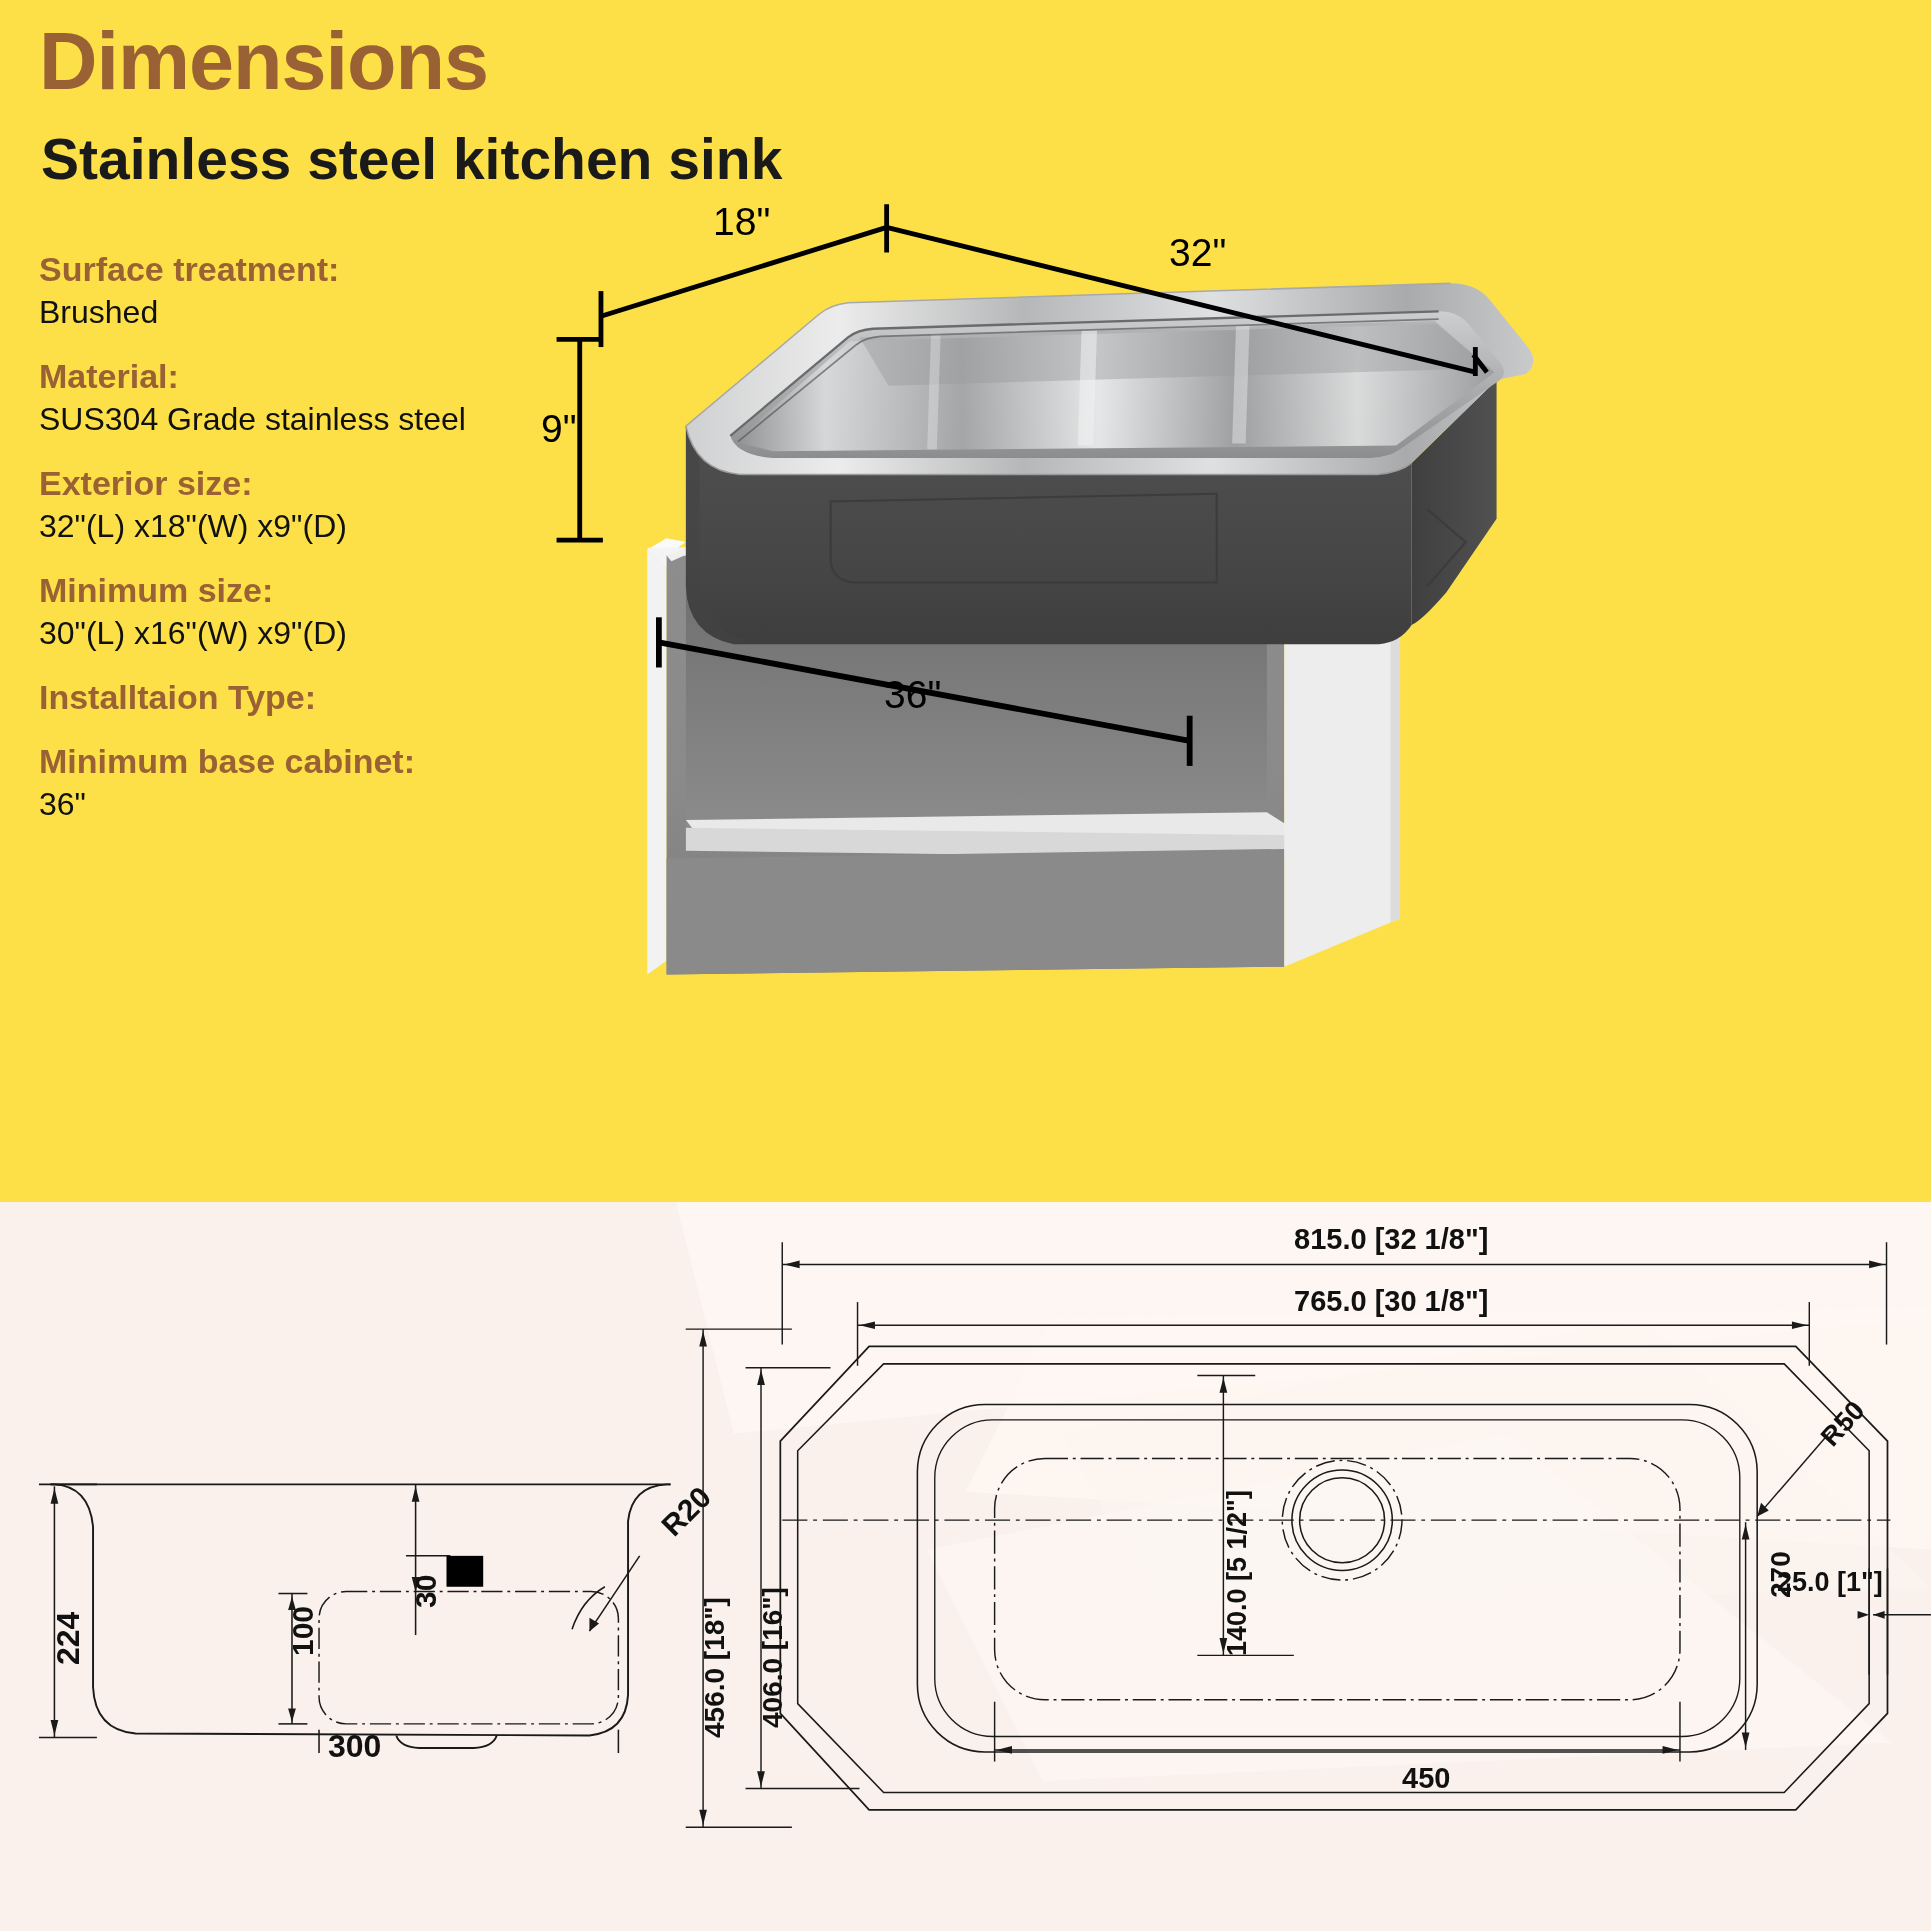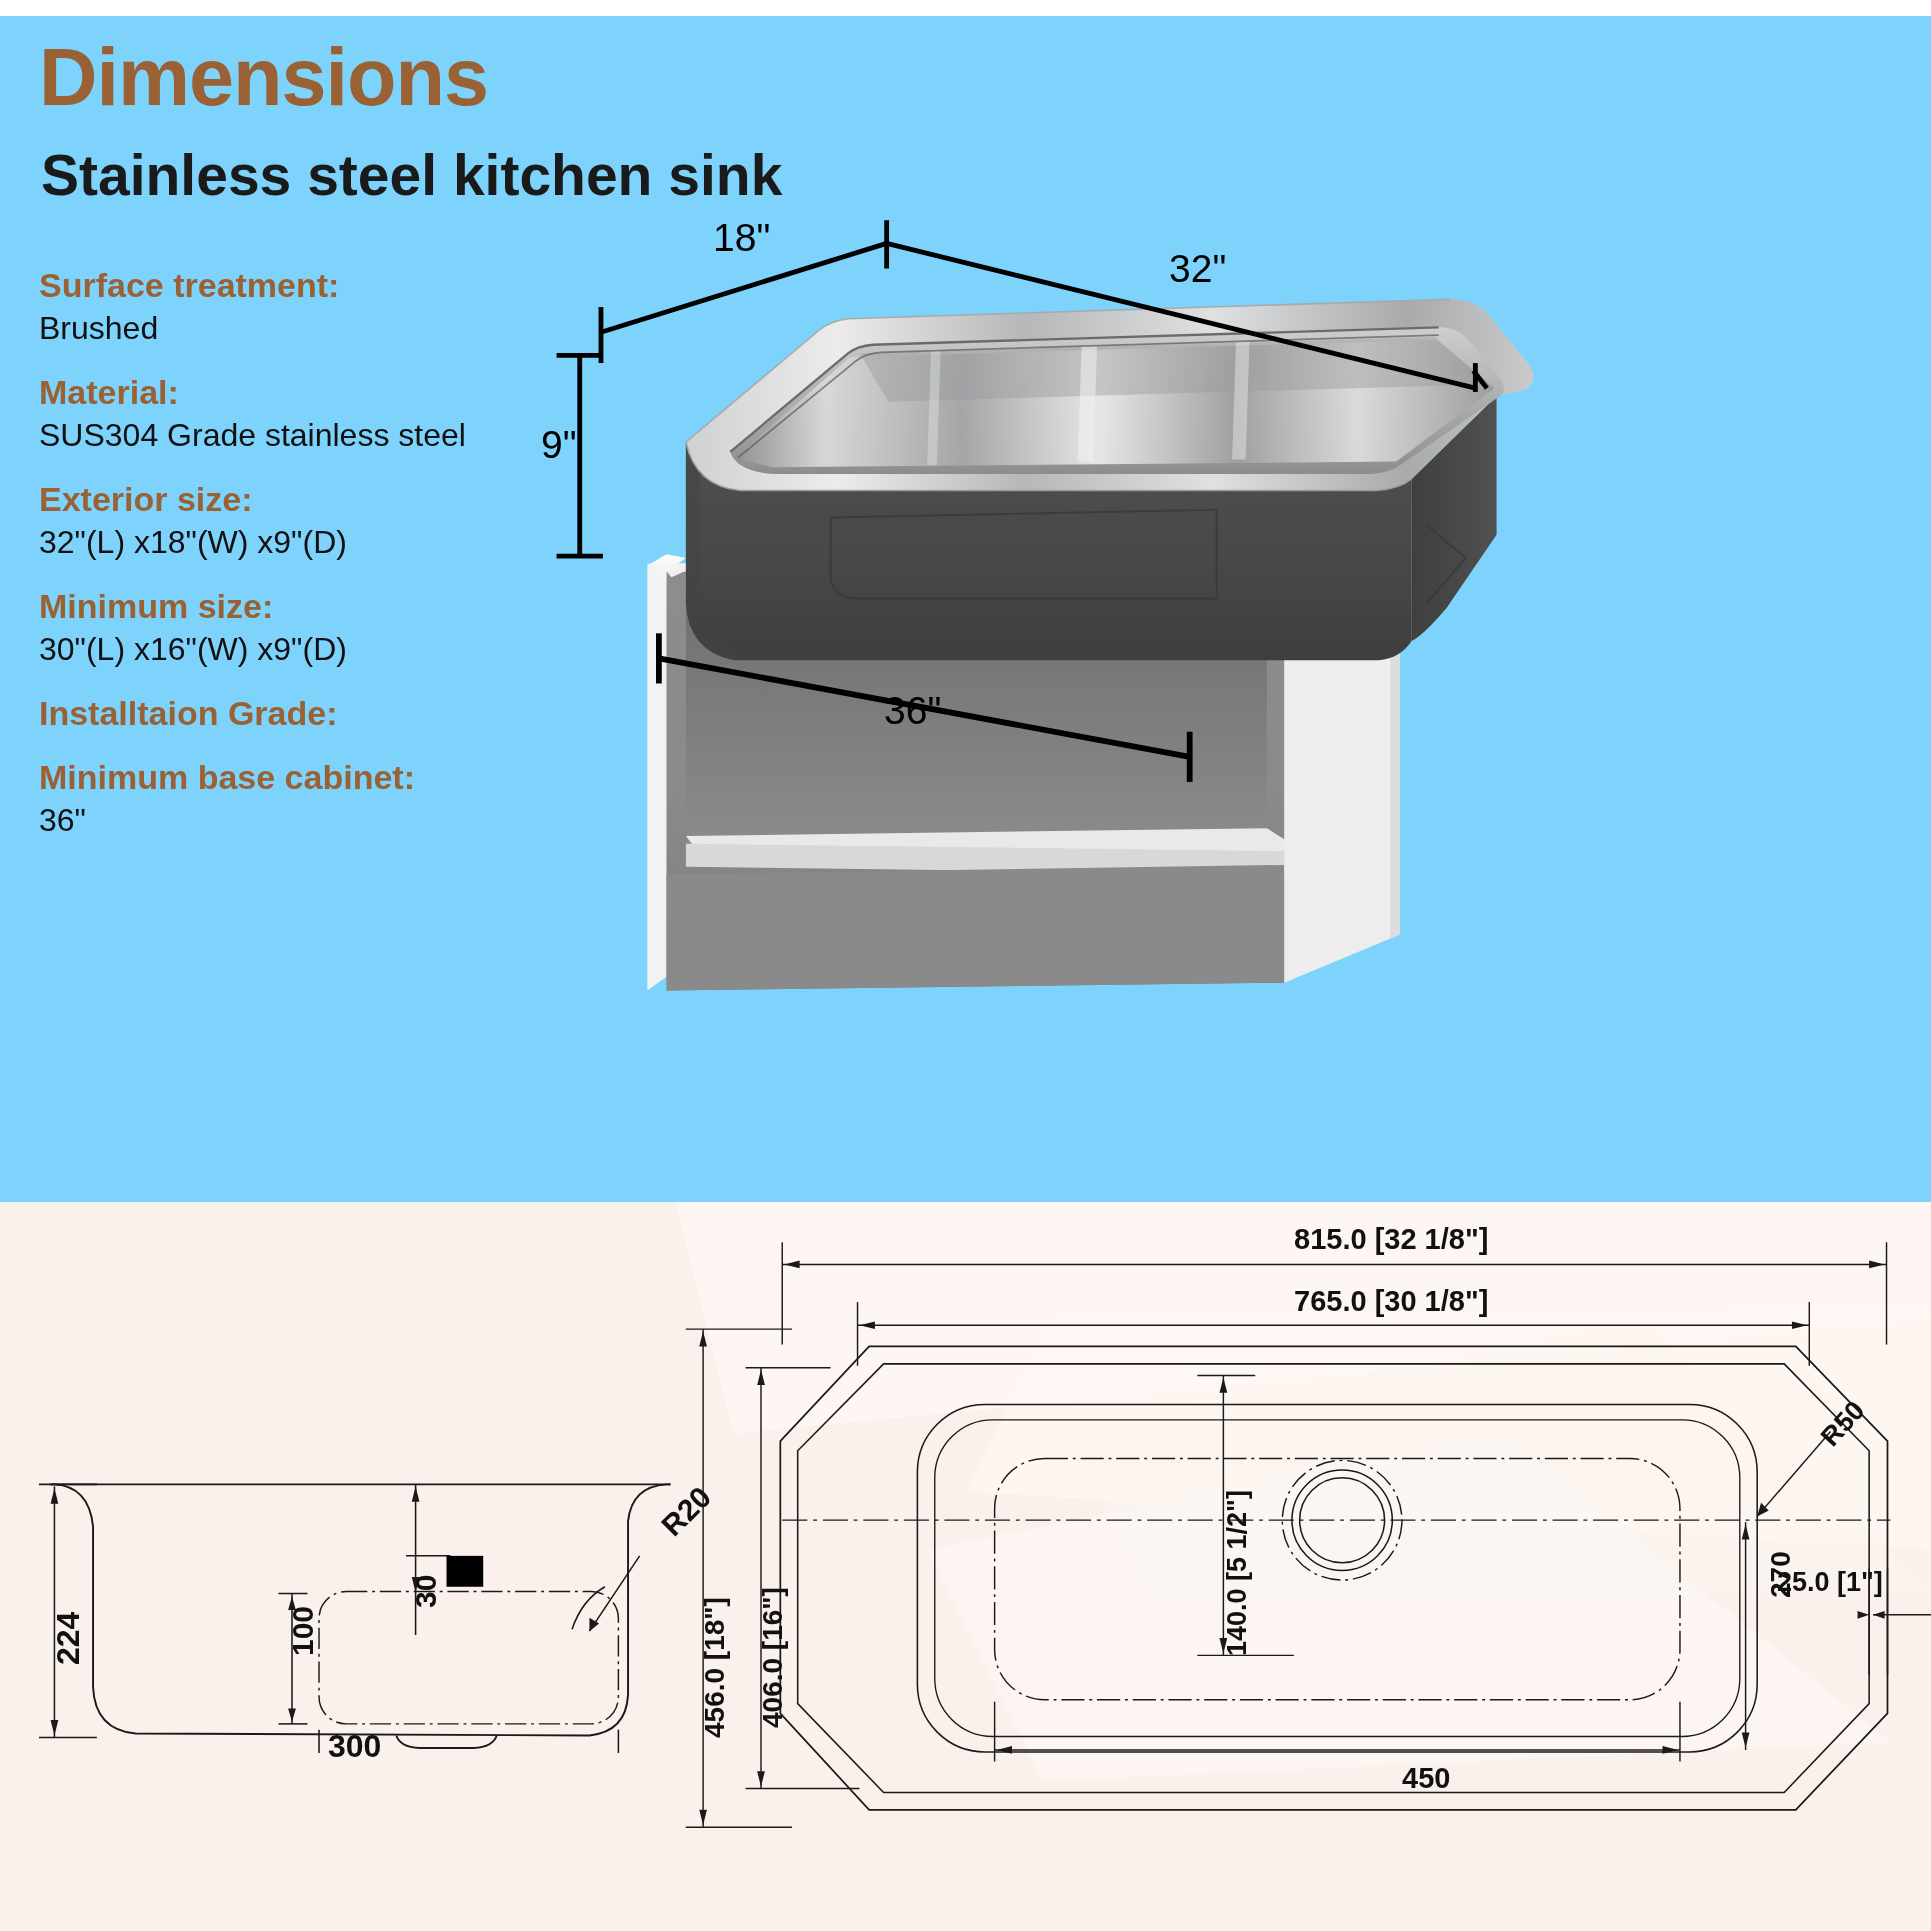--- a/index.html
+++ b/index.html
@@ -18,23 +18,23 @@
   #root {
     position: absolute;
     inset: 0;
     width: 1931px;
     height: 1931px;
   }
 
   
   .top-panel {
     position: absolute;
-    left: 0; top: 16px;
+    left: 0; top: 0;
     width: 1931px; height: 1202px;
-    background: #7dd3fc;
+    background: #fde047;
     overflow: hidden;
   }
 
   .page-title {
     position: absolute;
     left: 39px; top: 21px;
     font-size: 81px;
     font-weight: bold;
     color: #9a6134;
     letter-spacing: -1px;
@@ -136,21 +136,21 @@
       </div>
       <div class="spec-item">
         <div class="spec-label">Exterior size:</div>
         <div class="spec-value">32"(L) x18"(W) x9"(D)</div>
       </div>
       <div class="spec-item">
         <div class="spec-label">Minimum size:</div>
         <div class="spec-value">30"(L) x16"(W) x9"(D)</div>
       </div>
       <div class="spec-item">
-        <div class="spec-label">Installtaion Grade:</div>
+        <div class="spec-label">Installtaion Type:</div>
       </div>
       <div class="spec-item">
         <div class="spec-label">Minimum base cabinet:</div>
         <div class="spec-value">36"</div>
       </div>
     </div>
 
     <div class="iso-area">
       <svg width="1390" height="1023" viewBox="0 0 1440 1060" xmlns="http://www.w3.org/2000/svg">
         <defs>

